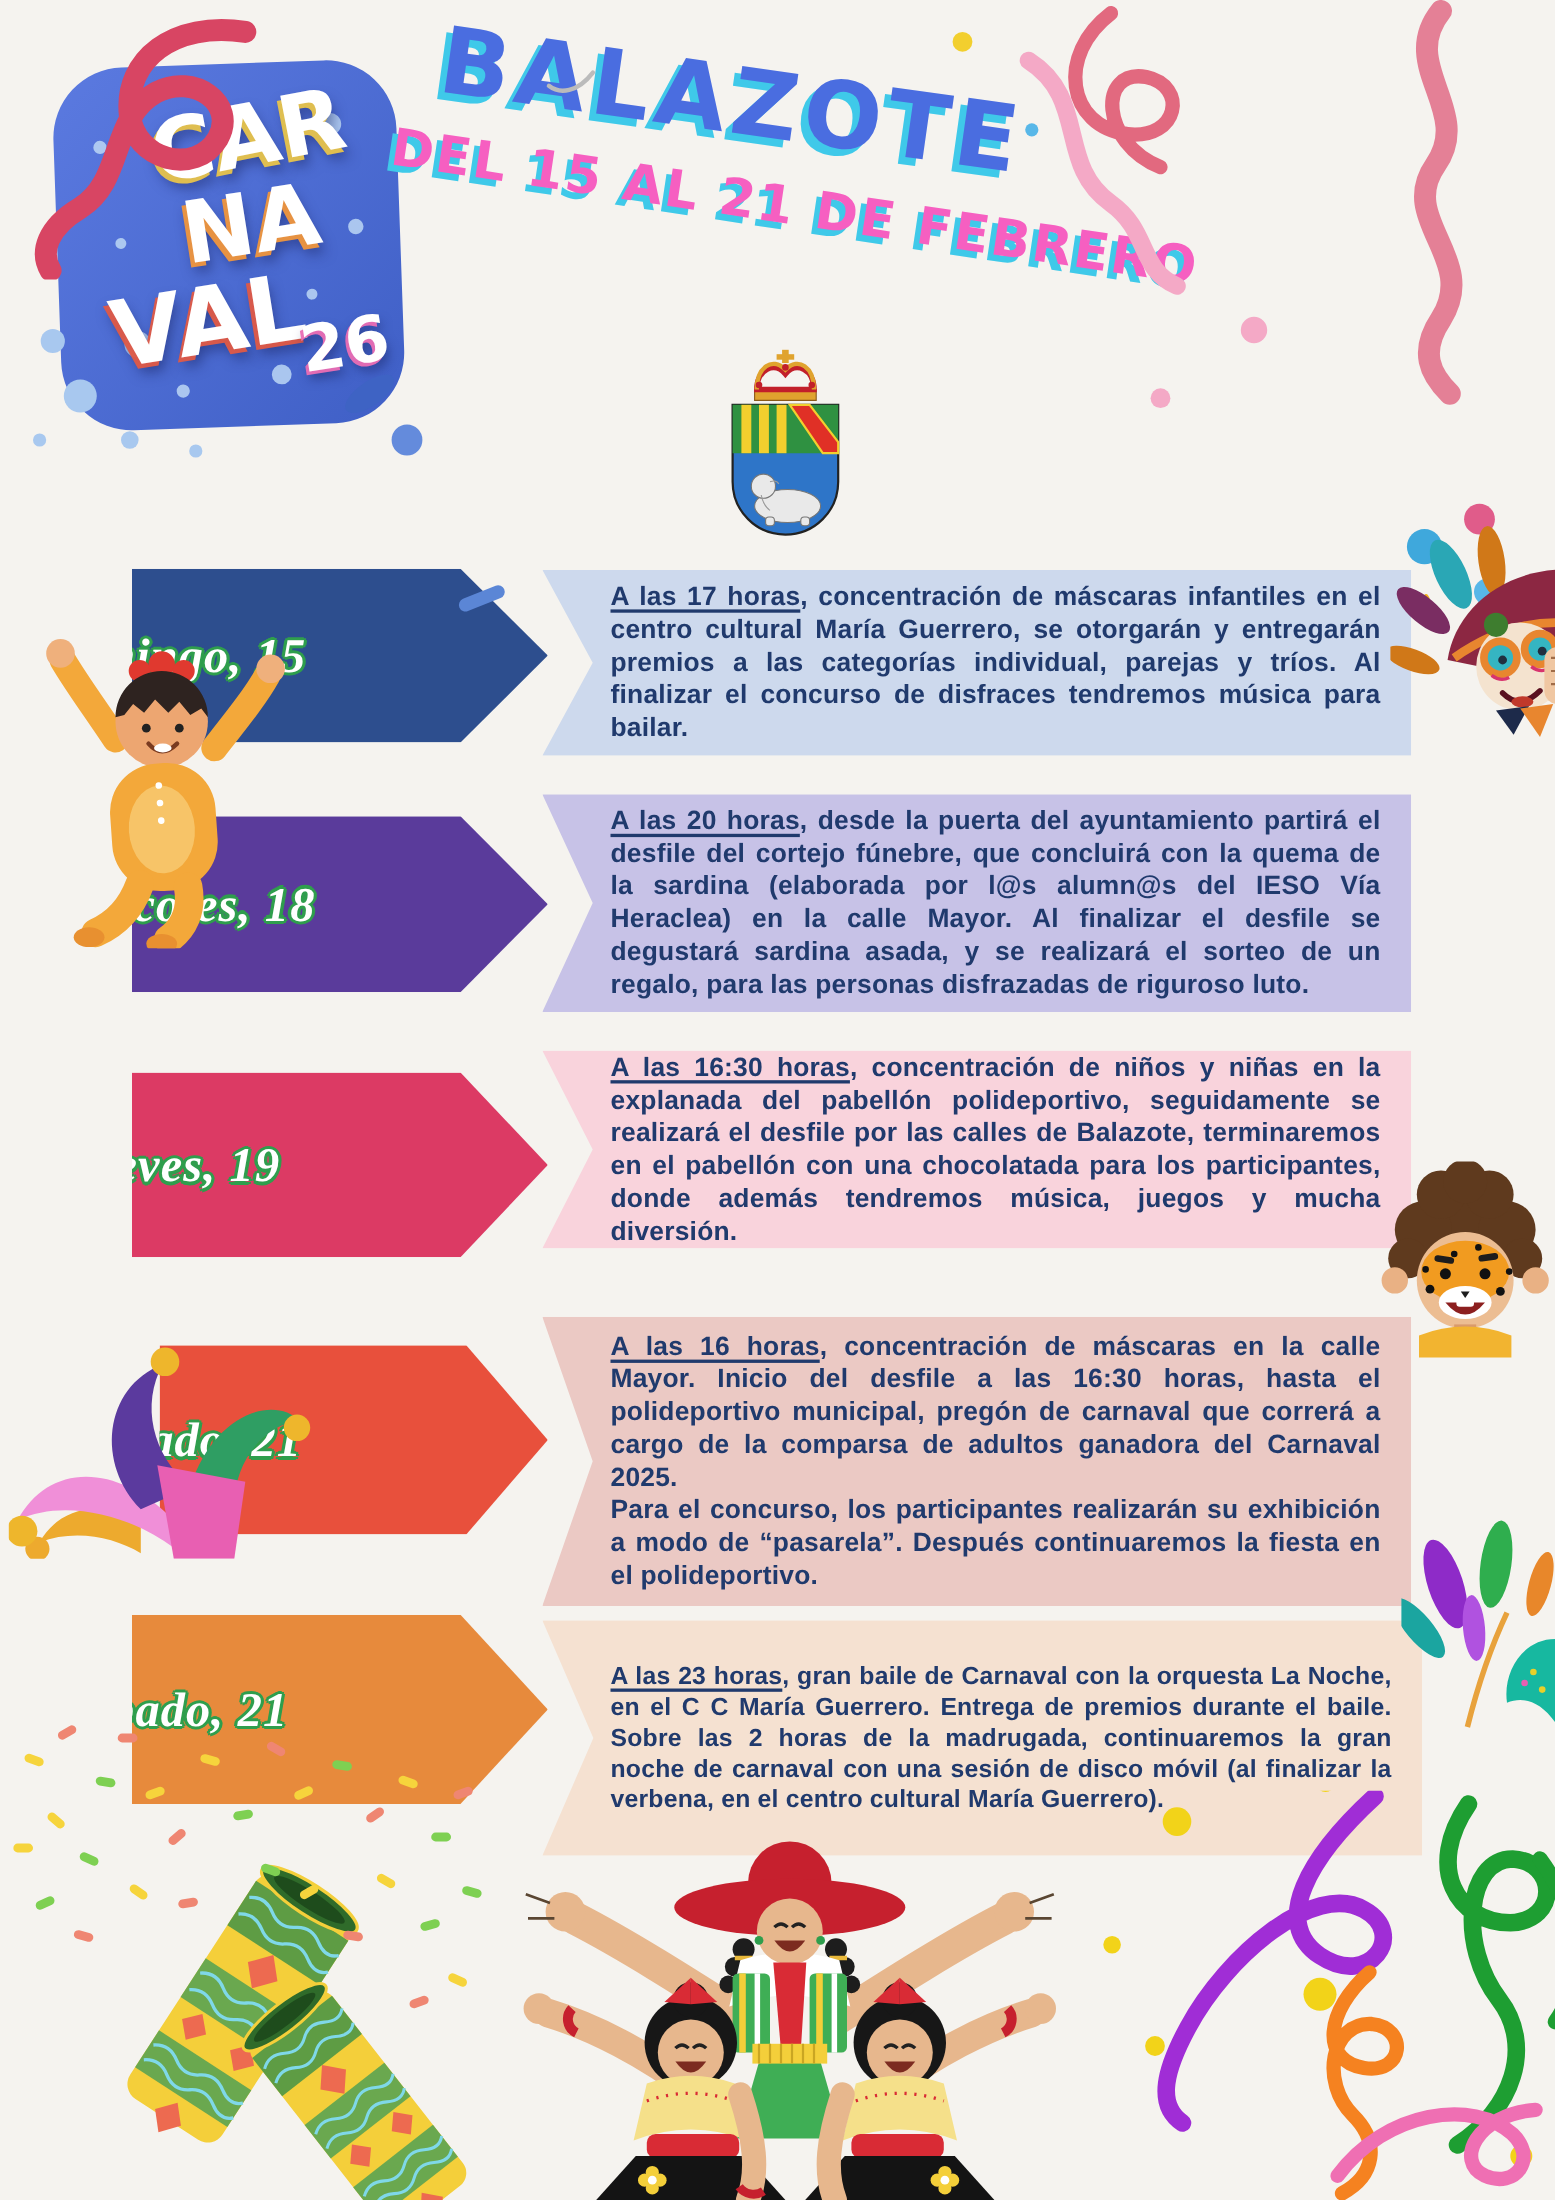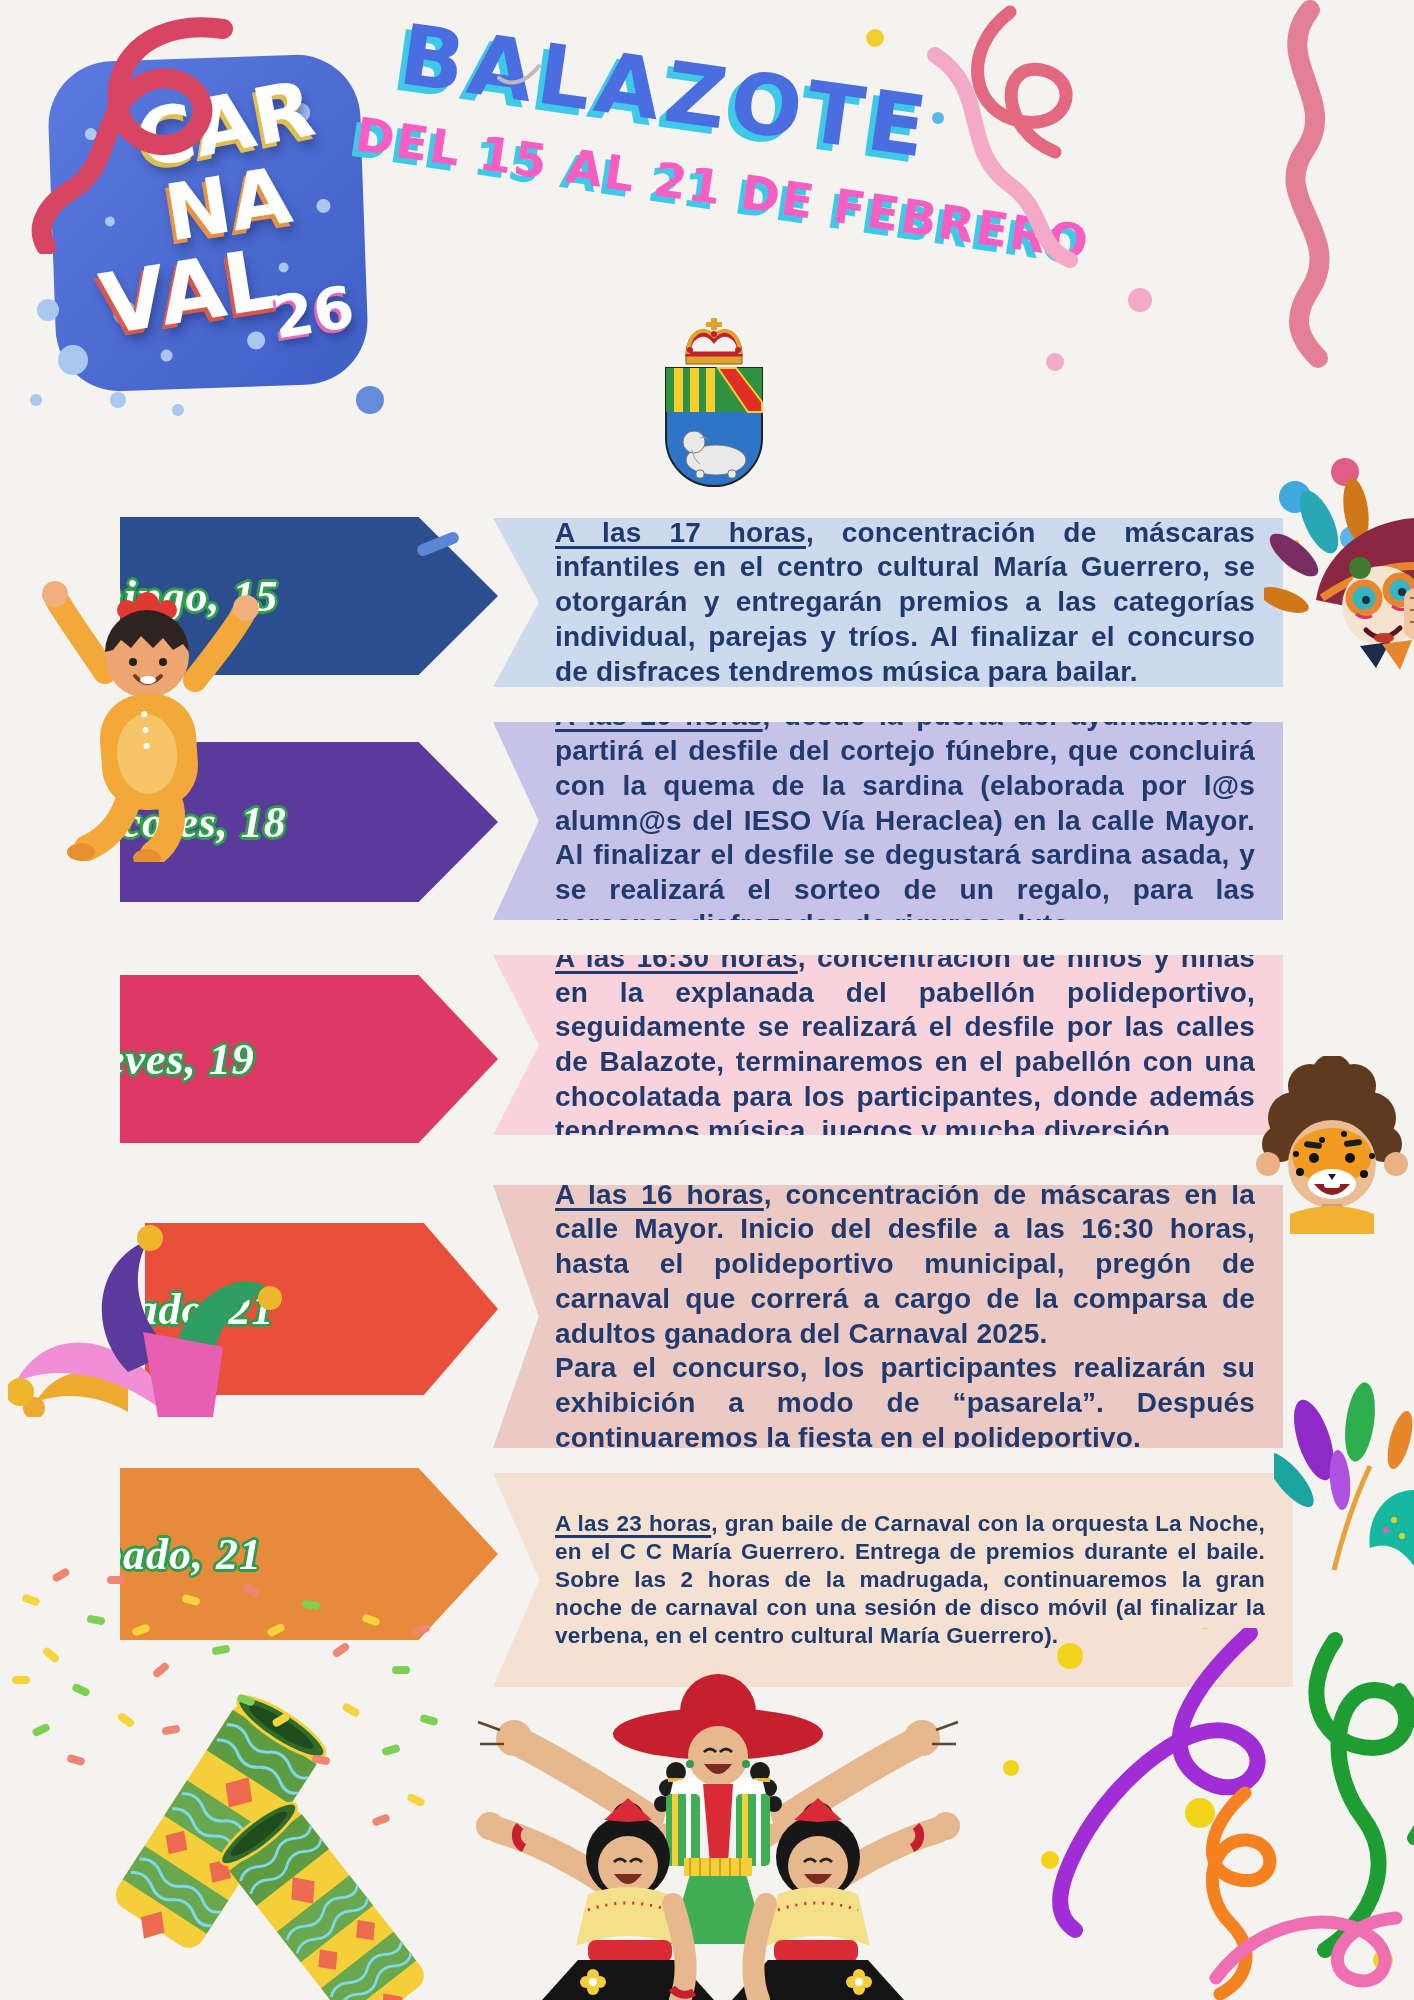--- a/index.html
+++ b/index.html
@@ -38,21 +38,21 @@
                       -3px 0 0 #2f9e4d,3px 0 0 #2f9e4d,0 -3px 0 #2f9e4d,0 3px 0 #2f9e4d;}
   .b1{left:120px;top:517px;width:378px;height:158px;}
   .b2{left:120px;top:742px;width:378px;height:160px;}
   .b3{left:120px;top:975px;width:378px;height:168px;}
   .b4{left:145px;top:1223px;width:353px;height:172px;}
   .b5{left:120px;top:1468px;width:378px;height:172px;}
 
   .box{position:absolute;box-sizing:border-box;display:flex;flex-direction:column;justify-content:center;
        padding:12px 28px 12px 62px;
        clip-path:polygon(0 0,100% 0,100% 100%,0 100%,5.8% 50%);}
-  .box p{margin:0;color:#203a6d;font-weight:700;font-size:28px;line-height:1.24;
+  .box p{margin:0;color:#203a6d;font-weight:700;font-size:24px;line-height:1.24;
          text-align:justify;letter-spacing:.2px;}
   .box .lead{text-decoration:underline;text-decoration-thickness:2.5px;text-underline-offset:4px;}
   .bx1{left:493px;top:518px;width:790px;height:169px;}
   .bx2{left:493px;top:722px;width:790px;height:198px;}
   .bx3{left:493px;top:955px;width:790px;height:180px;}
   .bx4{left:493px;top:1185px;width:790px;height:263px;}
   .bx5{left:493px;top:1473px;width:800px;height:214px;}
   .bx5 p{font-size:22.5px;}
 </style>
 </head>
@@ -77,21 +77,21 @@
   <div class="banner b3" style="background-color: rgb(220, 58, 100);">
     <span class="lbl">jueves, 19</span>
   </div>
   <div class="box bx3" style="background-color: rgb(249, 211, 220);">
     <p><span class="lead">A las 16:30 horas</span><span>, concentración de niños y niñas en la explanada del pabellón polideportivo, seguidamente se realizará el desfile por las calles de Balazote, terminaremos en el pabellón con una chocolatada para los participantes, donde además tendremos música, juegos y mucha diversión.</span></p>
   </div>
 
   <div class="banner b4" style="background-color: rgb(232, 80, 60);">
     <span class="lbl">sábado, 21</span>
   </div>
-  <div class="box bx4" style="background-color: rgb(235, 201, 196);">
+  <div class="box bx4" style="background-color: rgb(235, 201, 196); margin-top: 12px;">
     <p><span class="lead">A las 16 horas</span><span>, concentración de máscaras en la calle Mayor. Inicio del desfile a las 16:30 horas, hasta el polideportivo municipal, pregón de carnaval que correrá a cargo de la comparsa de adultos ganadora del Carnaval 2025.</span></p>
     <p>Para el concurso, los participantes realizarán su exhibición a modo de “pasarela”. Después continuaremos la fiesta en el polideportivo.</p>
   </div>
 
   <div class="banner b5" style="background-color: rgb(231, 138, 60);">
     <span class="lbl">sábado, 21</span>
   </div>
   <div class="box bx5" style="background-color: rgb(245, 225, 209);">
     <p><span class="lead">A las 23 horas</span><span>, gran baile de Carnaval con la orquesta La Noche, en el C C María Guerrero. Entrega de premios durante el baile. Sobre las 2 horas de la madrugada, continuaremos la gran noche de carnaval con una sesión de disco móvil (al finalizar la verbena, en el centro cultural María Guerrero).</span></p>
   </div>

